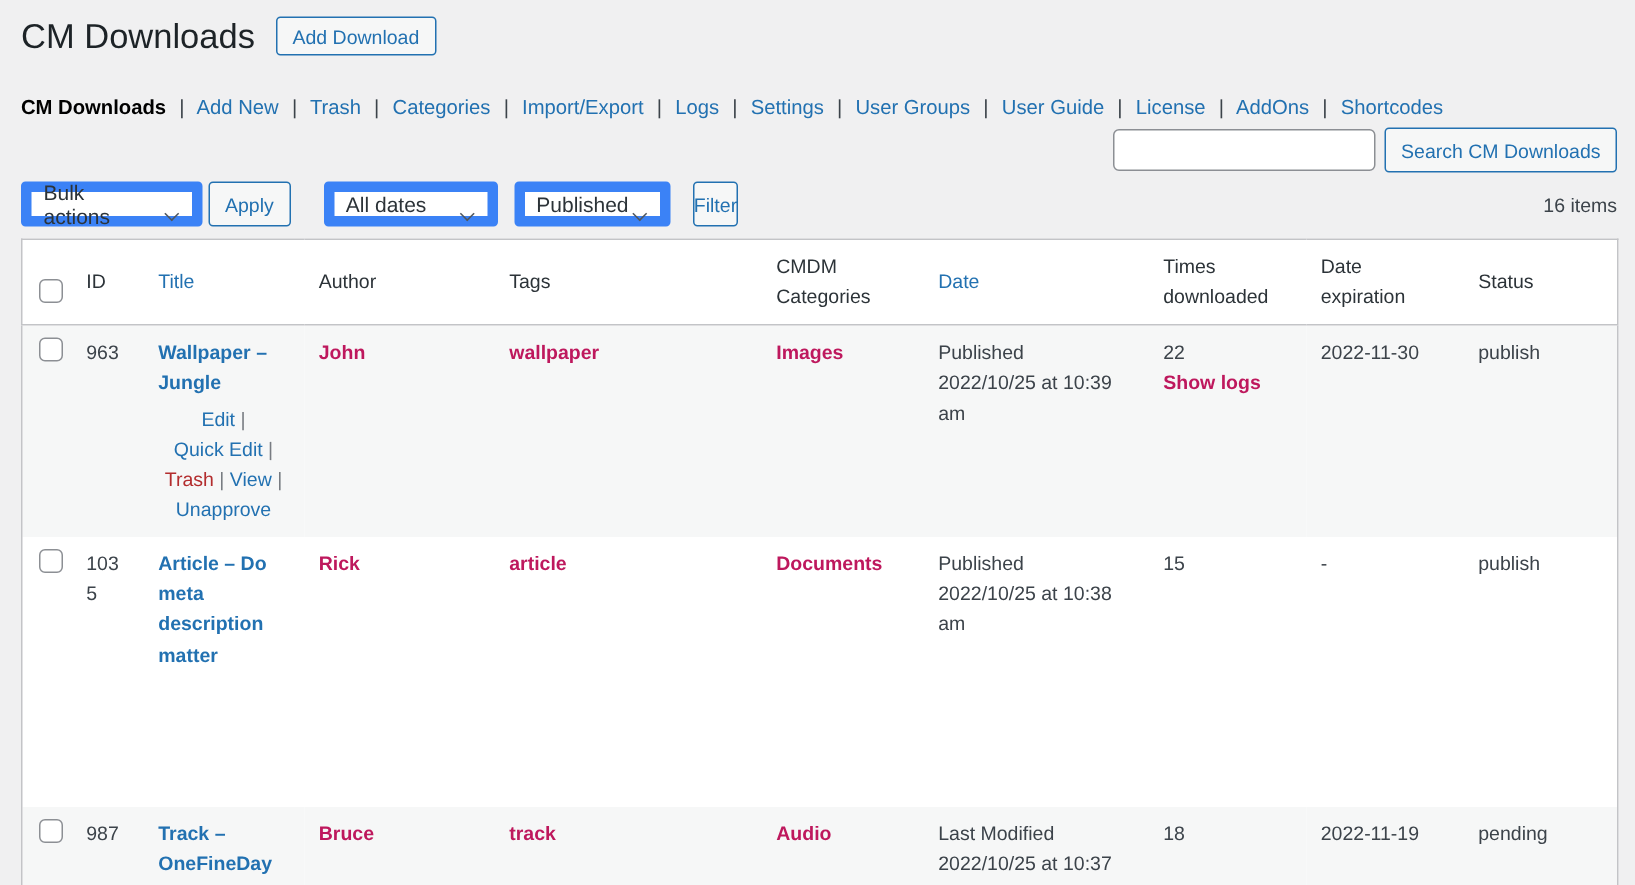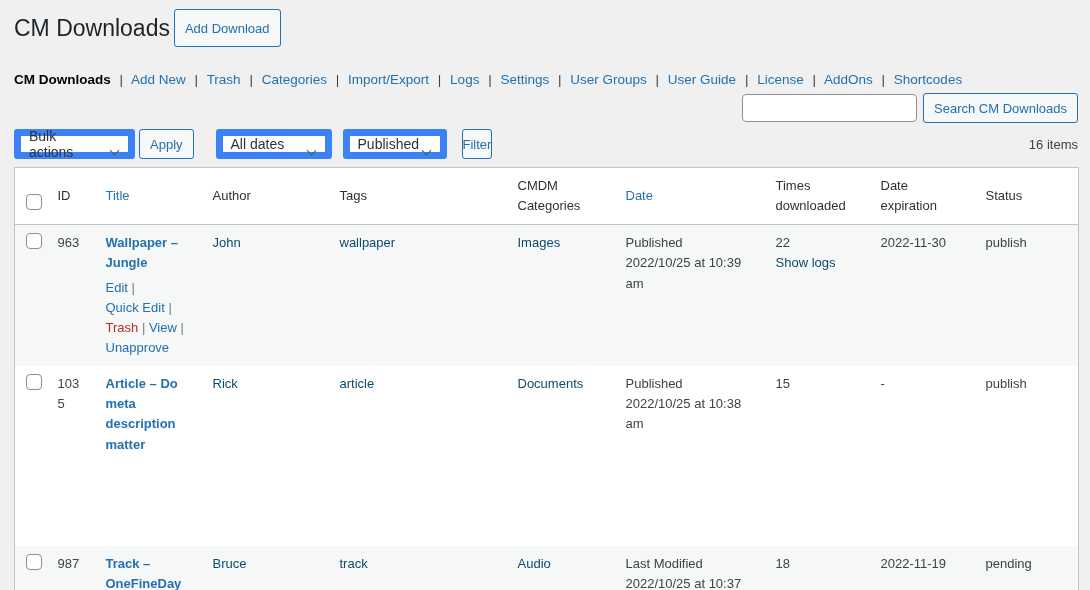--- a/index.html
+++ b/index.html
@@ -15,21 +15,21 @@
   
   .page-header { display:flex; align-items:center; padding-top:9px; }
   h1.page-title { font-size:23px; font-weight:400; color:#1d2327; line-height:30px; }
   .btn {
     display:inline-flex; align-items:center; justify-content:center;
     background:#f6f7f7; color:#2271b1;
     border:1px solid #2271b1; border-radius:3px;
     font-size:13px; font-family:inherit; cursor:pointer;
     text-decoration:none; line-height:1;
   }
-  .add-btn { margin-left:4px; height:38px; padding:0 10px; }
+  .add-btn { margin-left:14px; height:26px; padding:0 10px; }
 
   
   .subnav { margin-top:24px; line-height:17px; font-size:13.5px; }
   .subnav a { color:#2271b1; text-decoration:none; }
   .subnav .current { font-weight:700; color:#000; }
   .subnav .sep { color:#3c434a; margin:0 5px; }
 
   
   .search-row { margin-top:5px; display:flex; justify-content:flex-end; align-items:center; gap:6px; }
   .search-input {
@@ -74,24 +74,24 @@
   thead .cb-cell { padding-top:17px !important; }
   input[type="checkbox"] {
     appearance:none; -webkit-appearance:none;
     width:16px; height:16px; border:1px solid #8c8f94; border-radius:4px;
     background:#fff; cursor:pointer; margin:0;
   }
   tr.r1 td, tr.r1 th { height:141px; }
   tr.r2 td, tr.r2 th { height:180px; }
   tr.r3 td, tr.r3 th { height:120px; }
 
-  a.rlink { color:#0c4a6e; text-decoration:none; }
+  a.rlink { color:#be185d; text-decoration:none;font-weight:bold; }
   a.row-title { color:#2271b1; font-weight:700; text-decoration:none; }
   .post-state { color:#50575e; font-weight:700; }
-  .row-actions { margin-top:4px; }
+  .row-actions { margin-top:4px;text-align:center; }
   .row-actions .act { display:inline-block; white-space:nowrap; }
   .row-actions a { color:#2271b1; text-decoration:none; }
   .row-actions a.trash { color:#b32d2e; }
   .row-actions .sep { color:#787c82; }
   .date-line { display:block; }
   .show-logs { display:block; }
 </style>
 </head>
 <body>
 

